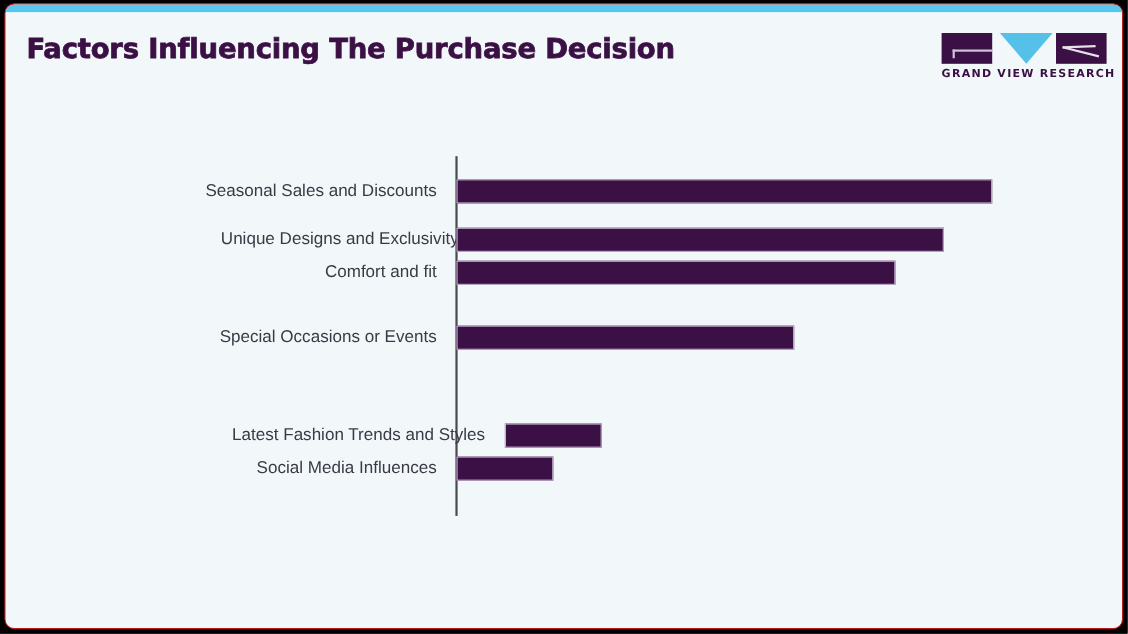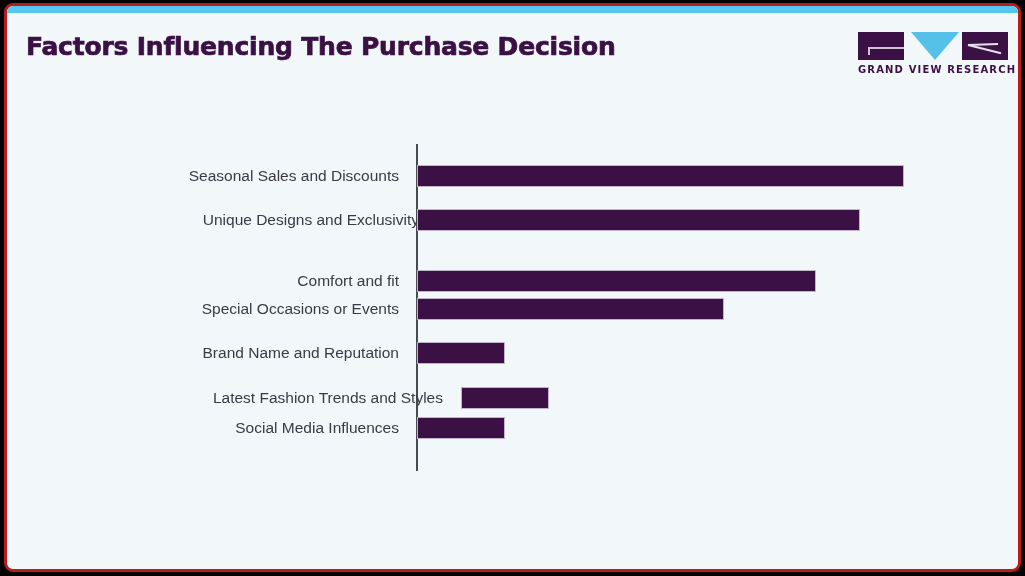--- a/index.html
+++ b/index.html
@@ -22,21 +22,21 @@
   }
 
   
   .card {
     position: absolute;
     left: 4px;
     top: 3px;
     width: 1017px;
     height: 569px;
     background: #f2f7fa;
-    border: 3px solid #b91c1c;
+    border: 1px solid #b91c1c;
     border-radius: 9px;
     box-sizing: border-box;
     overflow: hidden;
   }
   .top-strip {
     position: absolute;
     left: 0;
     top: 0;
     width: 100%;
     height: 7px;
@@ -211,32 +211,28 @@
     <div class="plot" id="plot">
       <div class="axis-line"></div>
     <div class="row" style="top: 159px; width: 1017px;">
           <div class="row-label">Seasonal Sales and Discounts</div>
           <div class="row-bar" title="Seasonal Sales and Discounts: 100" style="width: 487px;"></div>
         </div>
         <div class="row" style="top: 203.3px; width: 1017px; padding-left: 20px;">
           <div class="row-label">Unique Designs and Exclusivity</div>
           <div class="row-bar" title="Unique Designs and Exclusivity: 91" style="width: 443.17px;"></div>
         </div>
-        <div class="row" style="top: 264px; width: 1017px;">
+        <div class="row" style="top: 233px; width: 1017px;">
           <div class="row-label">Comfort and fit</div>
           <div class="row-bar" title="Comfort and fit: 82" style="width: 399.34px;"></div>
         </div>
         <div class="row" style="top: 291.9px; width: 1017px; text-decoration: underline;">
           <div class="row-label">Special Occasions or Events</div>
           <div class="row-bar" title="Special Occasions or Events: 63" style="width: 306.81px;"></div>
         </div>
-        <div class="row" style="top: 336.2px; width: 1017px;">
-          <div class="row-label">Brand Name and Reputation</div>
-          <div class="row-bar" title="Brand Name and Reputation: 18" style="width: 87.66px;"></div>
-        </div>
         <div class="row" style="top: 380.5px; width: 1017px; margin-left: 44px;">
           <div class="row-label">Latest Fashion Trends and Styles</div>
           <div class="row-bar" title="Latest Fashion Trends and Styles: 18" style="width: 87.66px;"></div>
         </div>
         <div class="row" style="top: 411px; width: 1017px;">
           <div class="row-label">Social Media Influences</div>
           <div class="row-bar" title="Social Media Influences: 18" style="width: 87.66px;"></div>
         </div>
       </div>
 

